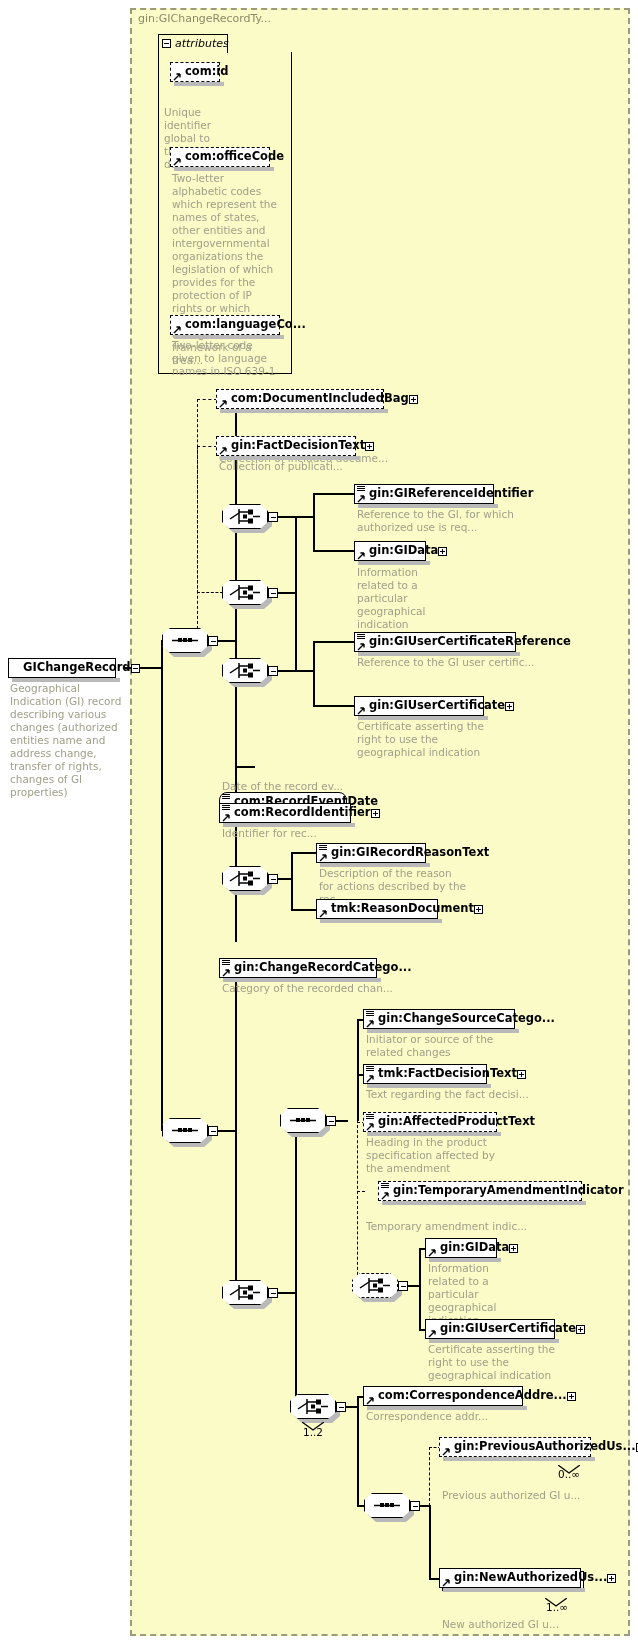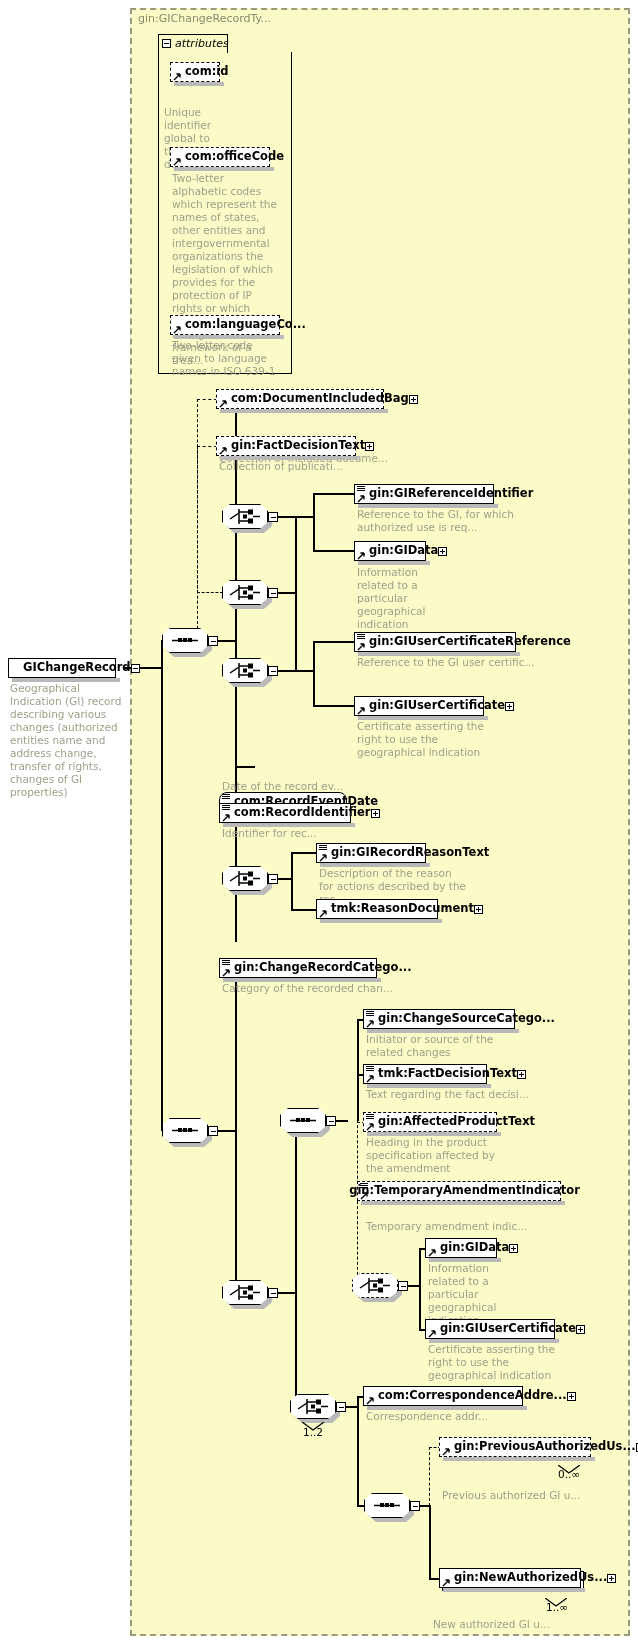--- a/index.html
+++ b/index.html
@@ -559,21 +559,21 @@
       </span>
     <span class="ref-arrow">
       <svg width="9" height="9" viewBox="0 0 9 9">
           <path d="M1 8 L7 2 M7 2 L3.4 2 M7 2 L7 5.6" stroke="#000" stroke-width="1.4" fill="none"></path>
         </svg>
     </span>
     <span class="lbl">gin:AffectedProductText</span>
   </div>
   <div class="anno" style="left:366px; top:1136px; width:130px; white-space:normal;">Heading in the product specification affected by the amendment</div>
 
-  <div class="node dashed" style="left:357px; top:1181px; width:204px;justify-content:center;">
+  <div class="node dashed" style="left:378px; top:1181px; width:204px;">
     <span class="elem-ico">
         <i></i>
         <i></i>
         <i></i>
       </span>
     <span class="ref-arrow">
       <svg width="9" height="9" viewBox="0 0 9 9">
           <path d="M1 8 L7 2 M7 2 L3.4 2 M7 2 L7 5.6" stroke="#000" stroke-width="1.4" fill="none"></path>
         </svg>
     </span>
@@ -709,15 +709,15 @@
     </span>
     <span class="lbl">gin:NewAuthorizedUs...</span>
     <span class="expander" style="margin-left:auto;"></span>
   </div>
   <div class="occ-arc" style="left:545px; top:1592px;">
     <svg width="22" height="9" viewBox="0 0 22 9">
         <path d="M0 0 L11 8 L22 0" stroke="#000" stroke-width="1.3" fill="none"></path>
       </svg>
   </div>
   <div class="occ" style="left:546px; top:1601px;">1..∞</div>
-  <div class="anno" style="left:433px; top:1618px; width:160px;">New authorized GI u...</div>
+  <div class="anno" style="left:442px; top:1618px; width:160px;">New authorized GI u...</div>
 
 </div>
 
 </body></html>

